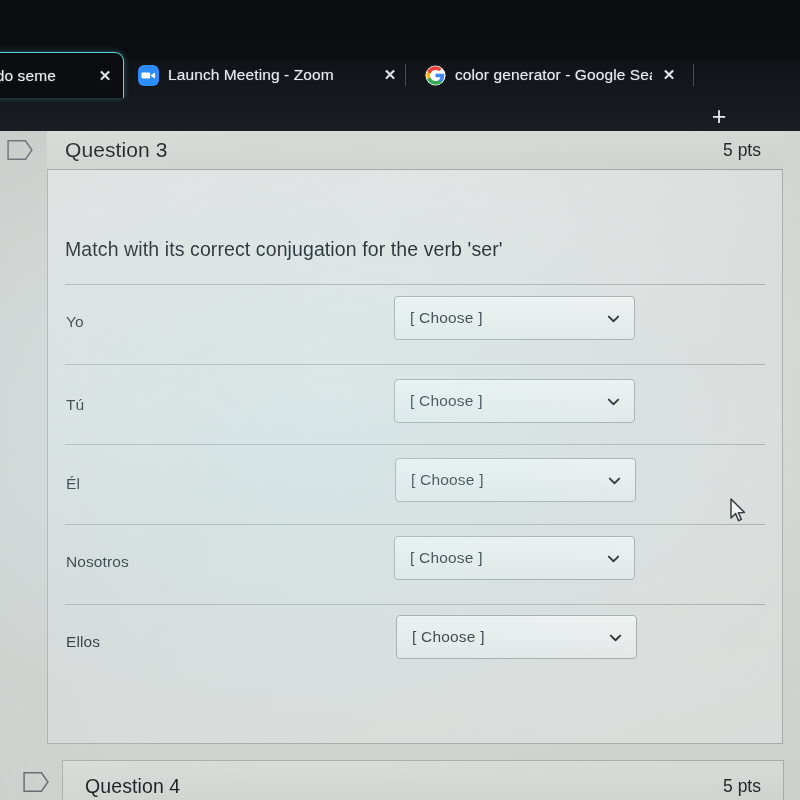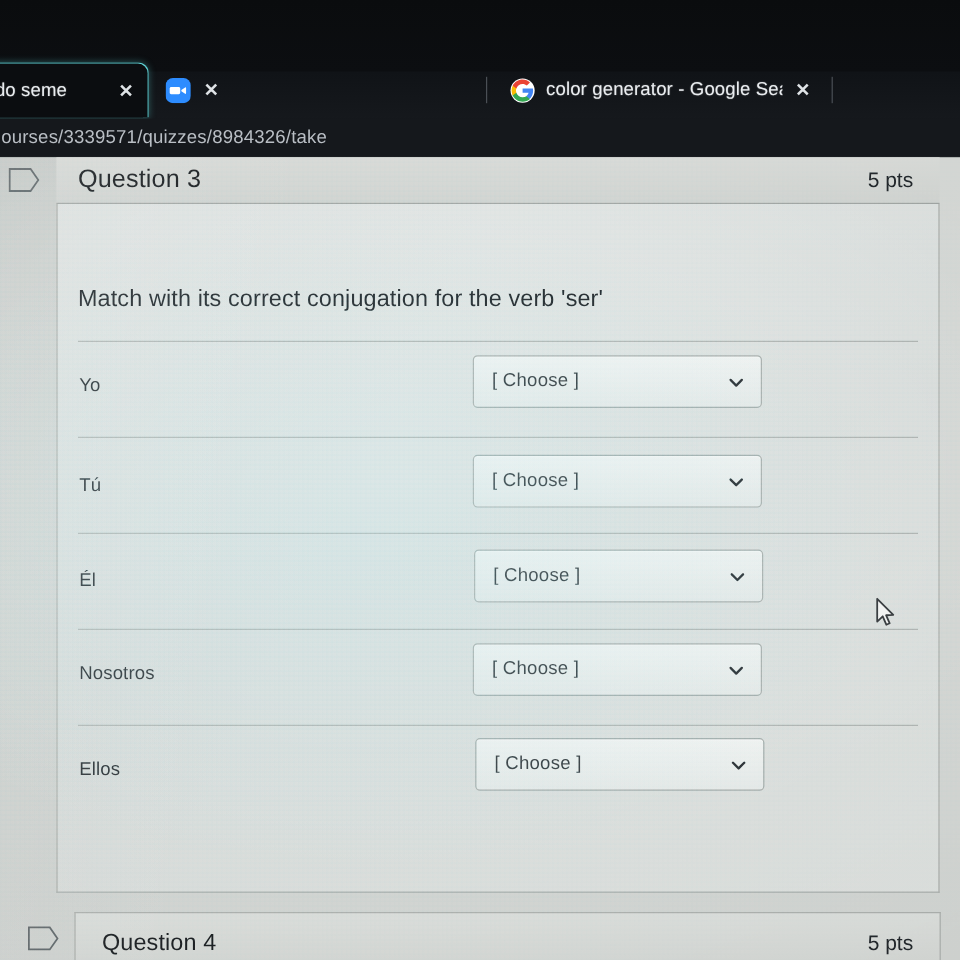--- a/index.html
+++ b/index.html
@@ -298,20 +298,21 @@
       </div>
 
       <div class="tab tab-2">
         <span class="favicon">
           <svg viewBox="0 0 24 24" width="21" height="21">
             <rect x="0" y="0" width="24" height="24" rx="7" fill="#2D8CFF"></rect>
             <path d="M5.3 8.6h7.2c.8 0 1.4.6 1.4 1.4v4c0 .8-.6 1.4-1.4 1.4H5.3c-.8 0-1.4-.6-1.4-1.4v-4c0-.8.6-1.4 1.4-1.4z" fill="#fff"></path>
             <path d="M15 11.5l3.6-2.5c.4-.3.9 0 .9.5v5c0 .5-.5.8-.9.5L15 12.5z" fill="#fff"></path>
           </svg>
         </span>
+        <span class="tab-label">Launch Meeting - Zoom</span>
         <span class="tab-close">✕</span>
       </div>
       <div class="tab-sep" style="left:405px"></div>
 
       <div class="tab tab-3">
         <span class="favicon">
           <svg viewBox="0 0 48 48" width="21" height="21">
             <circle cx="24" cy="24" r="23" fill="#fff"></circle>
             <path fill="#4285F4" d="M44 24c0-1.4-.1-2.7-.4-4H24v8h11.3c-.5 2.6-2 4.8-4.2 6.3v5.2h6.8C41.8 35.9 44 30.4 44 24z"></path>
             <path fill="#34A853" d="M24 45c5.7 0 10.5-1.9 14-5.1l-6.8-5.2c-1.9 1.3-4.3 2-7.2 2-5.5 0-10.2-3.7-11.9-8.8H5.1v5.4C8.6 40.3 15.7 45 24 45z"></path>
@@ -320,23 +321,20 @@
           </svg>
         </span>
         <span class="tab-label">color generator - Google Search</span>
         <span class="tab-close">✕</span>
       </div>
       <div class="tab-sep" style="left:693px"></div>
 
       <div class="newtab">+</div>
     </div>
 
-    <div class="urlbar">
-      <span class="url-text">ourses/3339571/quizzes/8984326/take</span>
-    </div>
   </div>
 
   <div class="page">
     <div class="page-shade"></div>
 
     <div class="flag" style="left:6px; top:8px;">
       <svg viewBox="0 0 30 24" width="28" height="22">
         <path d="M2 2 h19 l7 10 l-7 10 h-19 z" fill="none" stroke="#5d6366" stroke-width="1.6"></path>
       </svg>
     </div>

